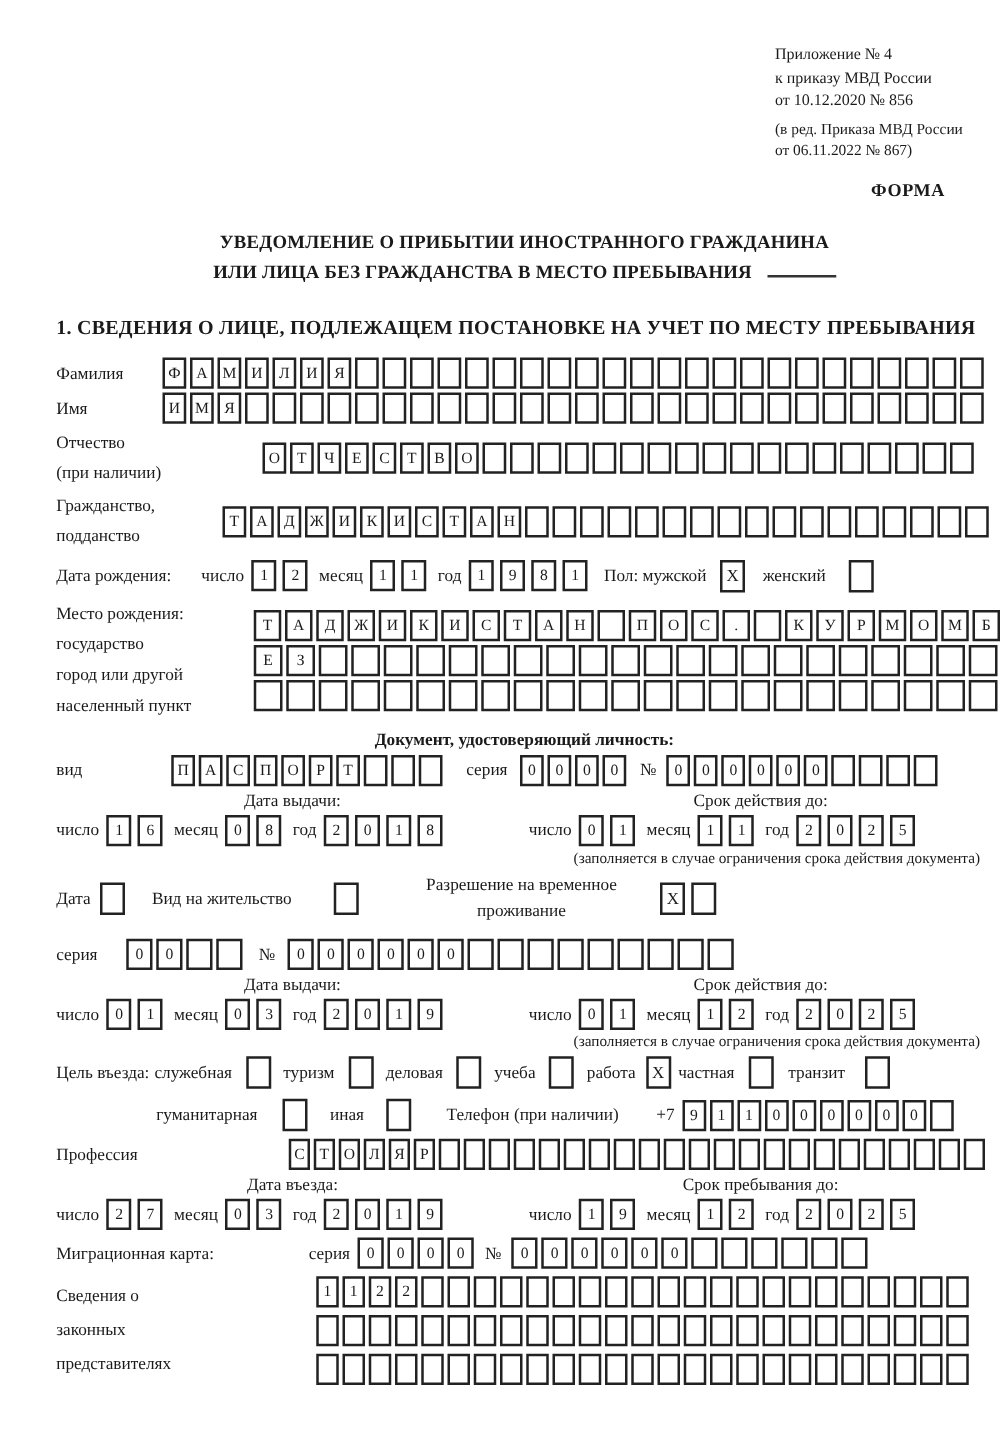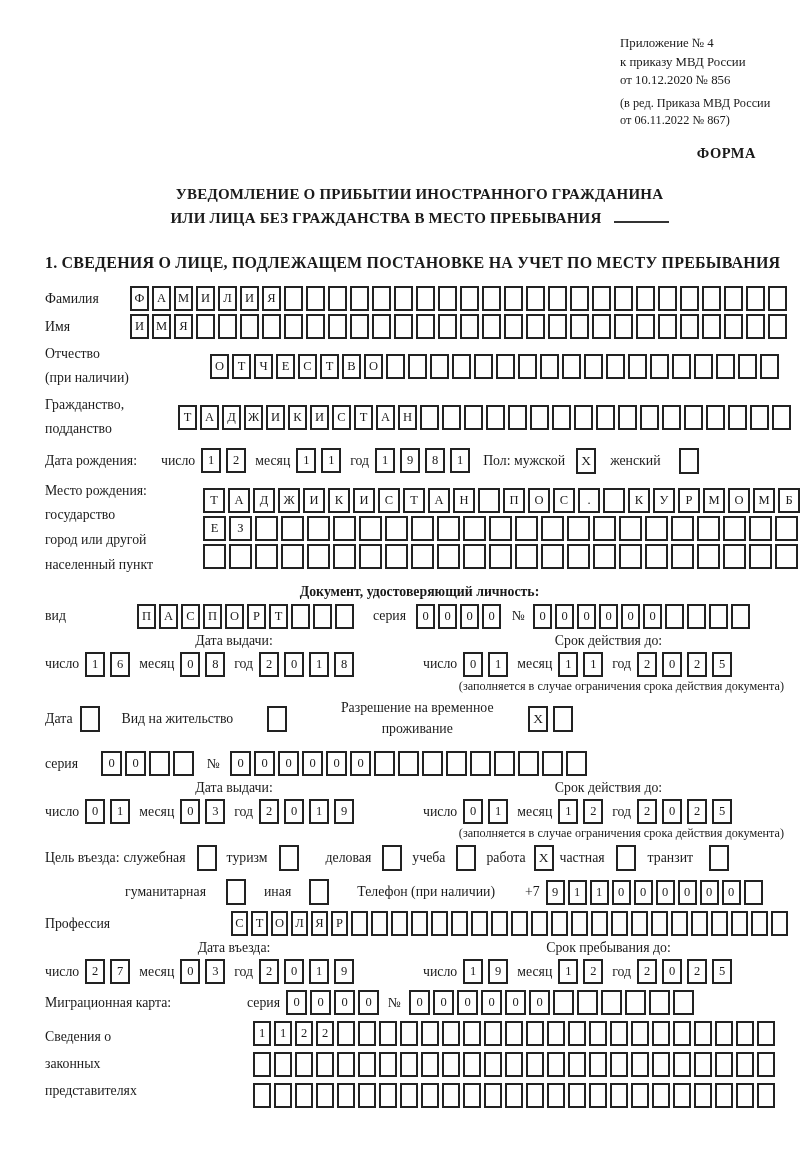--- a/index.html
+++ b/index.html
@@ -493,21 +493,21 @@
     </div>
   </div>
   <div class="note">(заполняется в случае ограничения срока действия документа)</div>
 
   <div class="row">
     <span class="lbl">Цель въезда:</span>
     <span class="dlbl">служебная</span>
     <span class="checkbox"></span>
     <span class="dlbl" style="margin-left:10px">туризм</span>
     <span class="checkbox"></span>
-    <span class="dlbl" style="margin-left:27px">деловая</span>
+    <span class="dlbl" style="margin-left:10px">деловая</span>
     <span class="checkbox"></span>
     <span class="dlbl" style="margin-left:10px">учеба</span>
     <span class="checkbox"></span>
     <span class="dlbl" style="margin-left:10px">работа</span>
     <span class="checkbox" style="margin-left:2px">X</span>
     <span class="dlbl" style="margin-left:6px">частная</span>
     <span class="checkbox"></span>
     <span class="dlbl" style="margin-left:12px">транзит</span>
     <span class="checkbox" style="margin-left:10px"></span>
   </div>

